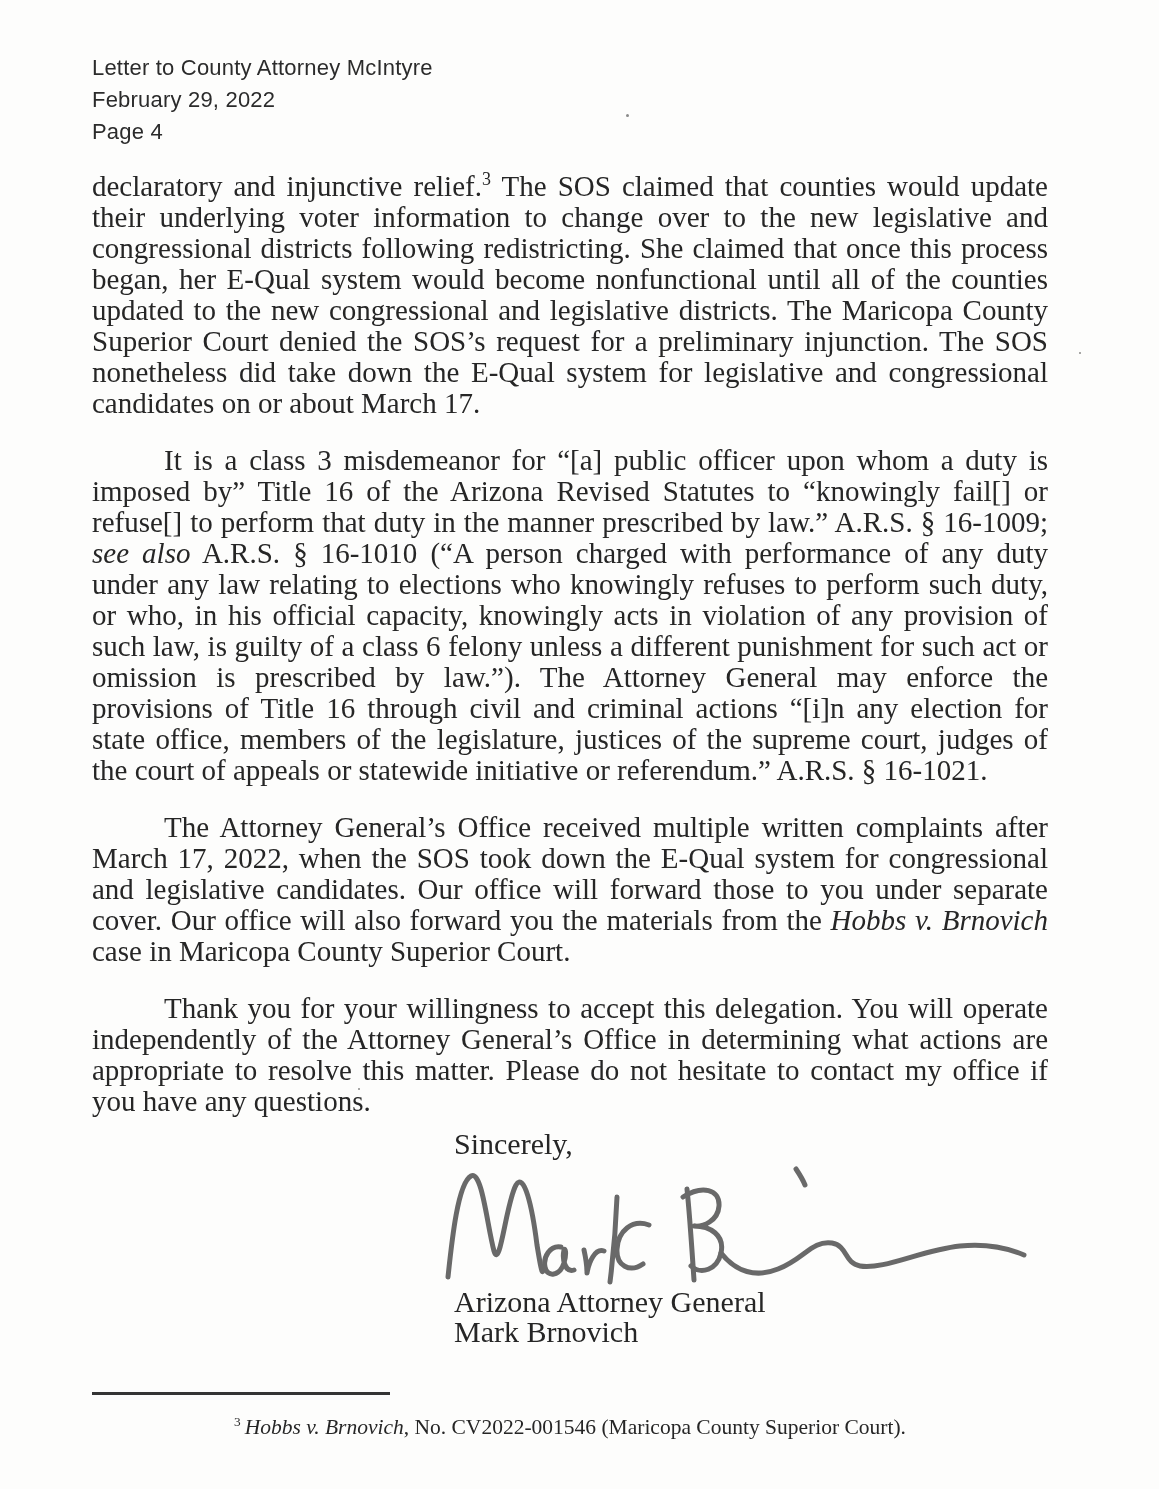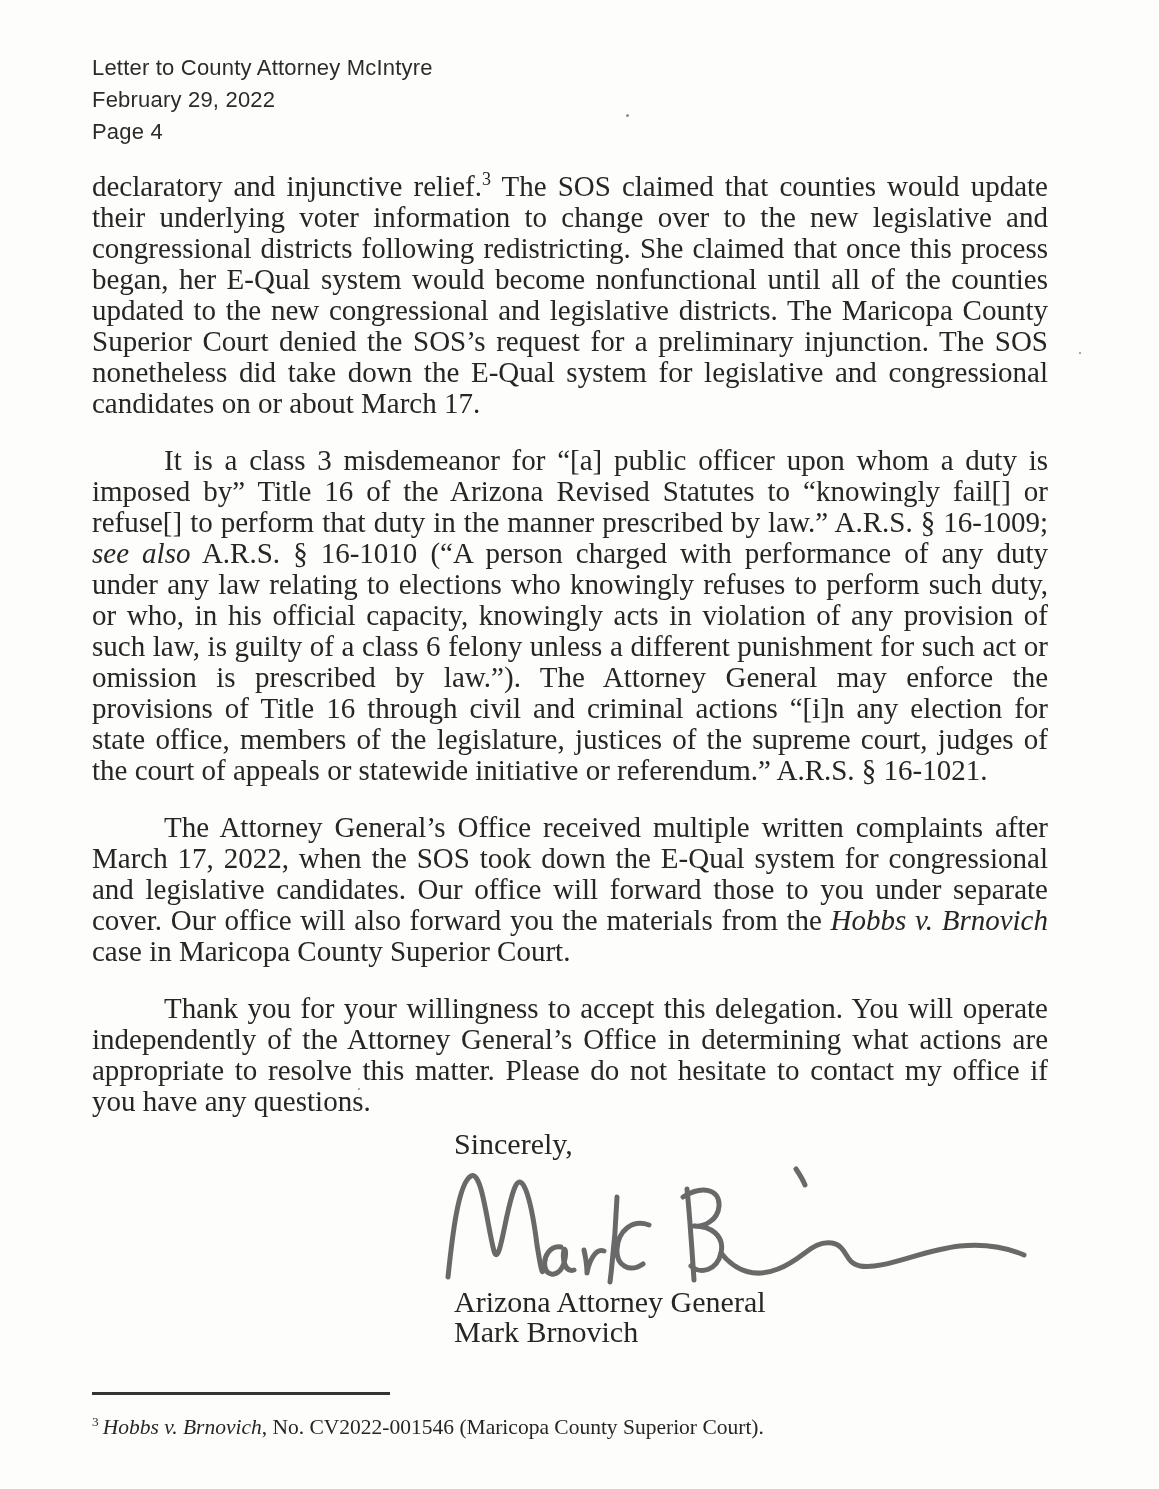--- a/index.html
+++ b/index.html
@@ -46,20 +46,21 @@
     line-height: 30px;
   }
   .signature-wrap { height: 122px; margin: 4px 0 2px -10px; }
   .signature-wrap svg { display: block; }
   .footnote {
     position: absolute;
     left: 92px; top: 1392px;
     width: 956px;
     font-size: 21.5px;
     line-height: 28px;
+    text-align: center;
   }
   .footnote-rule {
     width: 298px; height: 3px;
     background: #343434;
     margin-bottom: 13px;
   }
   .footnote-line sup {
     font-size: 0.62em;
     vertical-align: super;
     margin-right: 4px;

